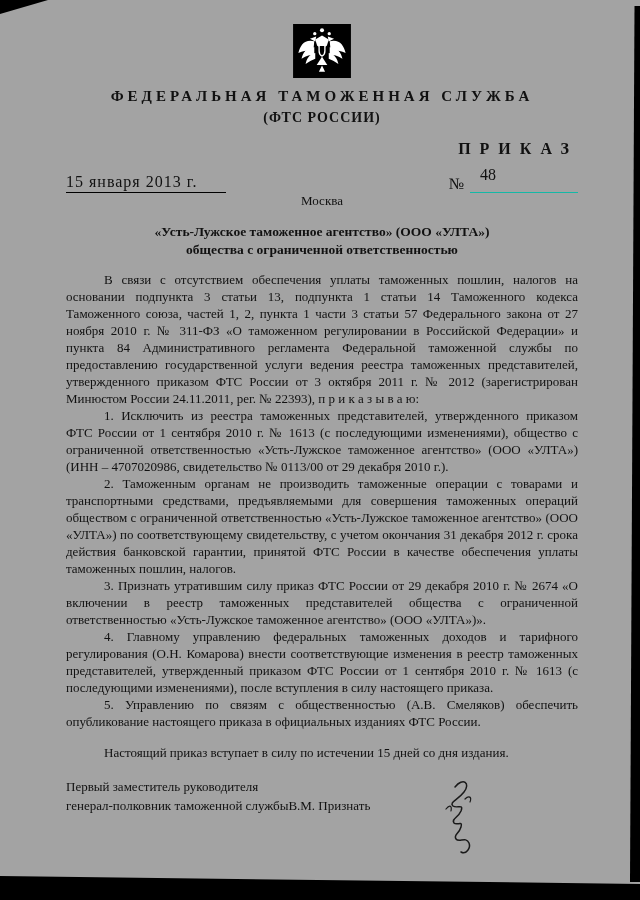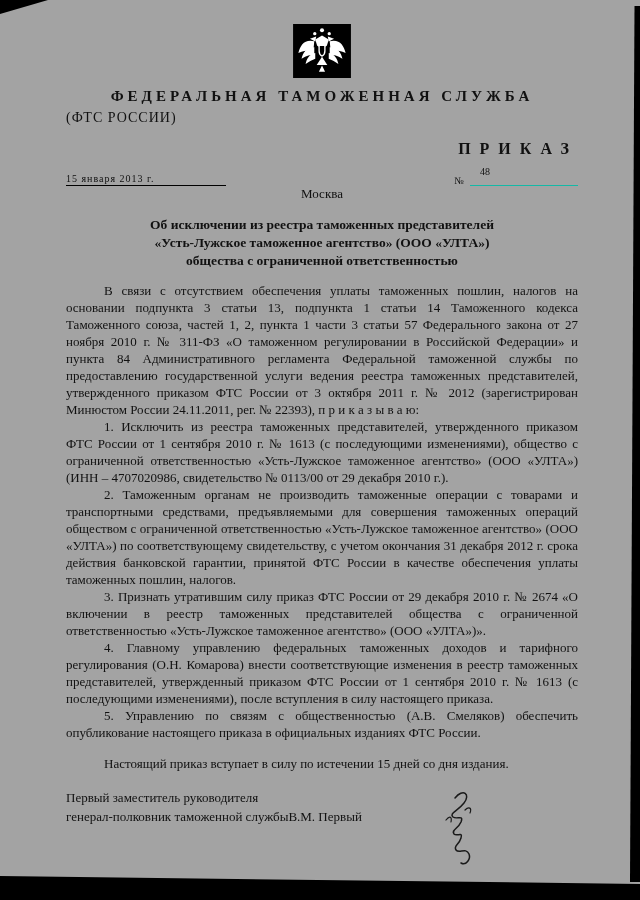--- a/index.html
+++ b/index.html
@@ -28,38 +28,39 @@
   .emblem-wrap svg { display: inline-block; }
 
   .agency-name {
     text-align: center;
     font-weight: bold;
     font-size: 15px;
     letter-spacing: 4px;
     margin-top: 2px;
   }
   .agency-abbr {
-    font-weight: normal;
+    text-align: center;
+    font-weight: bold;
     font-size: 14px;
     letter-spacing: 1px;
     margin-top: 5px;
   }
   .doc-type {
     text-align: right;
     font-weight: bold;
     font-size: 16px;
     letter-spacing: 9px;
     margin-top: 14px;
   }
   .date-row {
     display: flex;
     justify-content: space-between;
     align-items: flex-end;
     margin-top: 8px;
-    font-size: 10px;
+    font-size: 16px;
   }
   .date-field {
     display: inline-block;
     min-width: 160px;
     border-bottom: 1px solid #000;
     padding-bottom: 1px;
     letter-spacing: 1px;
   }
   .number-group { display: inline-flex; align-items: flex-end; gap: 6px; }
   .number-field {
@@ -148,21 +149,20 @@
       <span class="date-field">15 января 2013 г.</span>
       <span class="number-group">
         <span>№</span>
         <span class="number-field">48</span>
       </span>
     </div>
 
     <div class="city">Москва</div>
 
     <div class="doc-title">
-      <div>Об исключении из реестра таможенных представителей</div>
       <div>«Усть-Лужское таможенное агентство» (ООО «УЛТА»)</div>
       <div>общества с ограниченной ответственностью</div>
     </div>
 
     <div class="body-text">
       <p>В связи с отсутствием обеспечения уплаты таможенных пошлин, налогов на основании подпункта 3 статьи 13, подпункта 1 статьи 14 Таможенного кодекса Таможенного союза, частей 1, 2, пункта 1 части 3 статьи 57 Федерального закона от 27 ноября 2010 г. № 311-ФЗ «О таможенном регулировании в Российской Федерации» и пункта 84 Административного регламента Федеральной таможенной службы по предоставлению государственной услуги ведения реестра таможенных представителей, утвержденного приказом ФТС России от 3 октября 2011 г. № 2012 (зарегистрирован Минюстом России 24.11.2011, рег. № 22393), п р и к а з ы в а ю:</p>
       <p>1. Исключить из реестра таможенных представителей, утвержденного приказом ФТС России от 1 сентября 2010 г. № 1613 (с последующими изменениями), общество с ограниченной ответственностью «Усть-Лужское таможенное агентство» (ООО «УЛТА») (ИНН – 4707020986, свидетельство № 0113/00 от 29 декабря 2010 г.).</p>
       <p>2. Таможенным органам не производить таможенные операции с товарами и транспортными средствами, предъявляемыми для совершения таможенных операций обществом с ограниченной ответственностью «Усть-Лужское таможенное агентство» (ООО «УЛТА») по соответствующему свидетельству, с учетом окончания 31 декабря 2012 г. срока действия банковской гарантии, принятой ФТС России в качестве обеспечения уплаты таможенных пошлин, налогов.</p>
       <p>3. Признать утратившим силу приказ ФТС России от 29 декабря 2010 г. № 2674 «О включении в реестр таможенных представителей общества с ограниченной ответственностью «Усть-Лужское таможенное агентство» (ООО «УЛТА»)».</p>
       <p>4. Главному управлению федеральных таможенных доходов и тарифного регулирования (О.Н. Комарова) внести соответствующие изменения в реестр таможенных представителей, утвержденный приказом ФТС России от 1 сентября 2010 г. № 1613 (с последующими изменениями), после вступления в силу настоящего приказа.</p>
@@ -176,17 +176,17 @@
         <div>генерал-полковник таможенной службы</div>
       </div>
       <span class="signature-svg">
         <svg width="70" height="78" viewBox="0 0 70 78" aria-hidden="true">
           <path d="M34 8 C 42 -2, 50 4, 43 13 C 36 22, 28 23, 32 27 C 36 30, 43 24, 40 32
                    C 37 39, 30 40, 33 44 C 36 47, 42 41, 40 48 C 38 55, 32 56, 35 60
                    C 38 64, 45 57, 48 64 C 50 69, 45 76, 40 73" stroke="#1a1a1a" fill="none" stroke-width="1.5" stroke-linecap="round"></path>
           <path d="M25 30 C 29 25, 31 27, 30 32 M44 20 C 48 16, 51 18, 49 23" stroke="#1a1a1a" fill="none" stroke-width="1.2" stroke-linecap="round"></path>
         </svg>
       </span>
-      <div class="sig-name">В.М. Первый</div>
+      <div class="sig-name">В.М. Признать</div>
     </div>
 
   </div>
 </div>
 
 </body></html>

